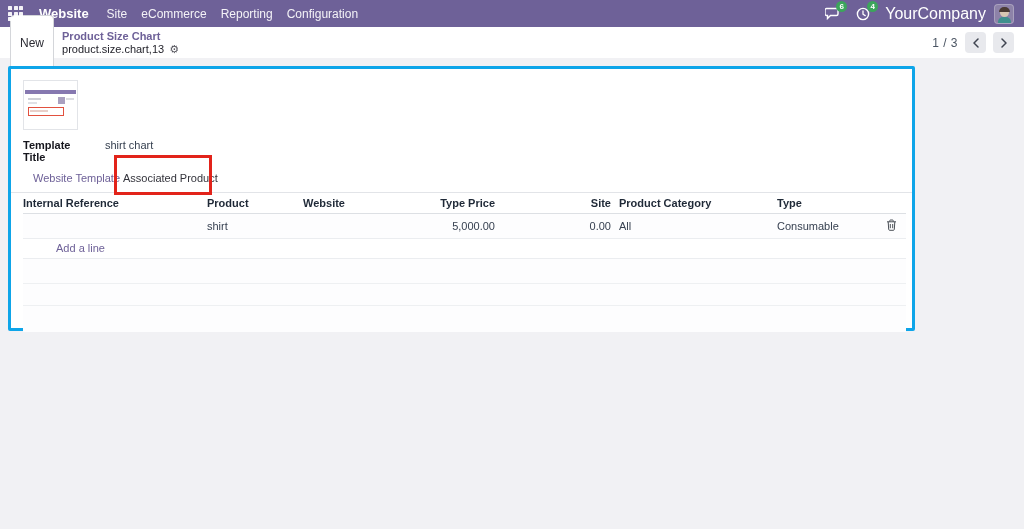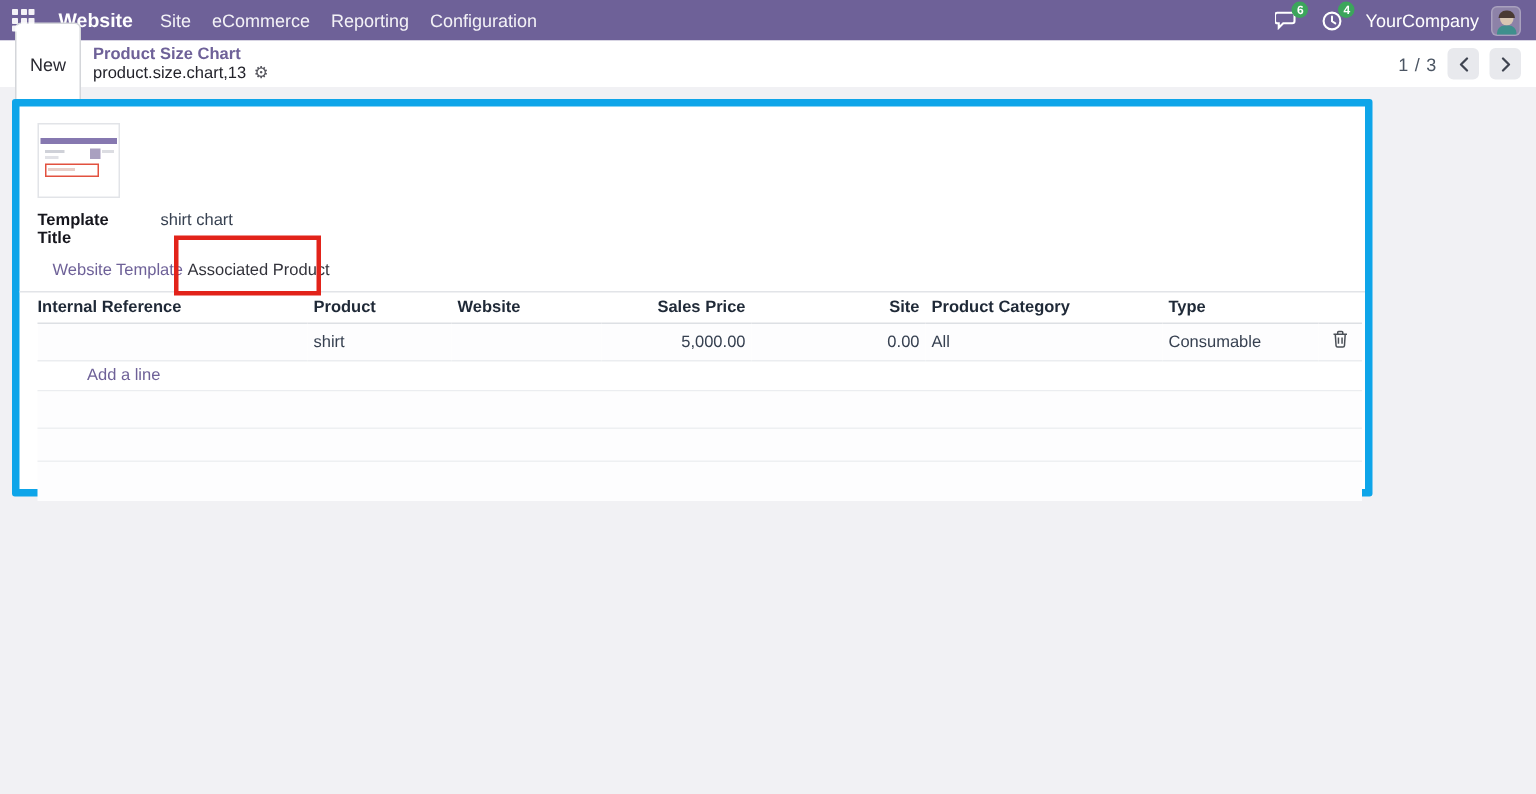--- a/index.html
+++ b/index.html
@@ -22,21 +22,21 @@
   .app-name { color:#fff; font-size:13px; font-weight:700; margin-right:4px; cursor:pointer;}
   .nav-item { color:rgba(255,255,255,.92); font-size:12px; cursor:pointer; }
   .nav-right { display:flex; align-items:center; gap:13px; }
   .icon-wrap { position:relative; width:18px; height:18px; display:flex; align-items:center; justify-content:center; cursor:pointer;}
   .badge {
     position:absolute; top:-4px; right:-6px; background:#3ca55c; color:#fff;
     font-size:8px; line-height:11px; min-width:11px; height:11px; border-radius:6px;
     text-align:center; padding:0 2px; font-weight:700;
   }
   .user-menu { display:flex; align-items:center; gap:8px; cursor:pointer; }
-  .company { color:#fff; font-size:12px; }
+  .company { color:#fff; font-size:16px; }
   .avatar {
     width:20px; height:20px; border-radius:4px; background:#8d82a8;
     position:relative; overflow:hidden; border:1px solid rgba(255,255,255,.25);
   }
   .avatar .head { position:absolute; left:5px; top:3px; width:9px; height:9px; border-radius:50%; background:#d8c6b2; }
   .avatar .hair { position:absolute; left:4px; top:2px; width:11px; height:5px; border-radius:5px 5px 0 0; background:#4a3a33; }
   .avatar .body { position:absolute; left:3px; top:12px; width:13px; height:8px; border-radius:5px 5px 0 0; background:#3f8f8d; }
 
   
   .control-panel {
@@ -58,21 +58,21 @@
   .pager-btn {
     width:21px; height:21px; background:#e8e9ed; border:none; border-radius:4px;
     display:flex; align-items:center; justify-content:center; cursor:pointer;
   }
   .pager-btn svg { display:block; }
 
   
   .content { position:relative; width:1024px; height:471px; }
   .sheet {
     position:absolute; left:8px; top:8px; width:907px; height:265px;
-    background:#fff; border:5px solid #0ea5e9; border-radius:2px;
+    background:#fff; border:3px solid #0ea5e9; border-radius:2px;
   }
   .thumb {
     position:absolute; left:12px; top:11px; width:55px; height:50px;
     background:#fff; border:1px solid #e2e4e8; cursor:pointer; overflow:hidden;
   }
   .thumb .t-bar  { position:absolute; left:1px; right:1px; top:9px;  height:4px; background:#8678b0; }
   .thumb .t-l1   { position:absolute; left:4px;  top:17px; width:13px; height:2px; background:#cfd1d8; }
   .thumb .t-l2   { position:absolute; left:4px;  top:21px; width:9px;  height:2px; background:#e0e1e6; }
   .thumb .t-img  { position:absolute; left:34px; top:16px; width:7px;  height:7px; background:#a9a0c0; }
   .thumb .t-l3   { position:absolute; left:42px; top:17px; width:8px;  height:2px; background:#dcdde2; }
@@ -213,21 +213,21 @@
             <col style="width:116px">
             <col style="width:158px">
           <col style="width:104px">
             <col style="width:29px">
         </colgroup>
         <thead>
           <tr>
             <th>Internal Reference</th>
             <th>Product</th>
             <th>Website</th>
-            <th class="num">Sales Price</th>
+            <th class="num">Type Price</th>
             <th class="num">Site</th>
             <th>Product Category</th>
             <th>Type</th>
             <th></th>
           </tr>
         </thead>
         <tbody>
           <tr>
             <td></td>
             <td>shirt</td>

